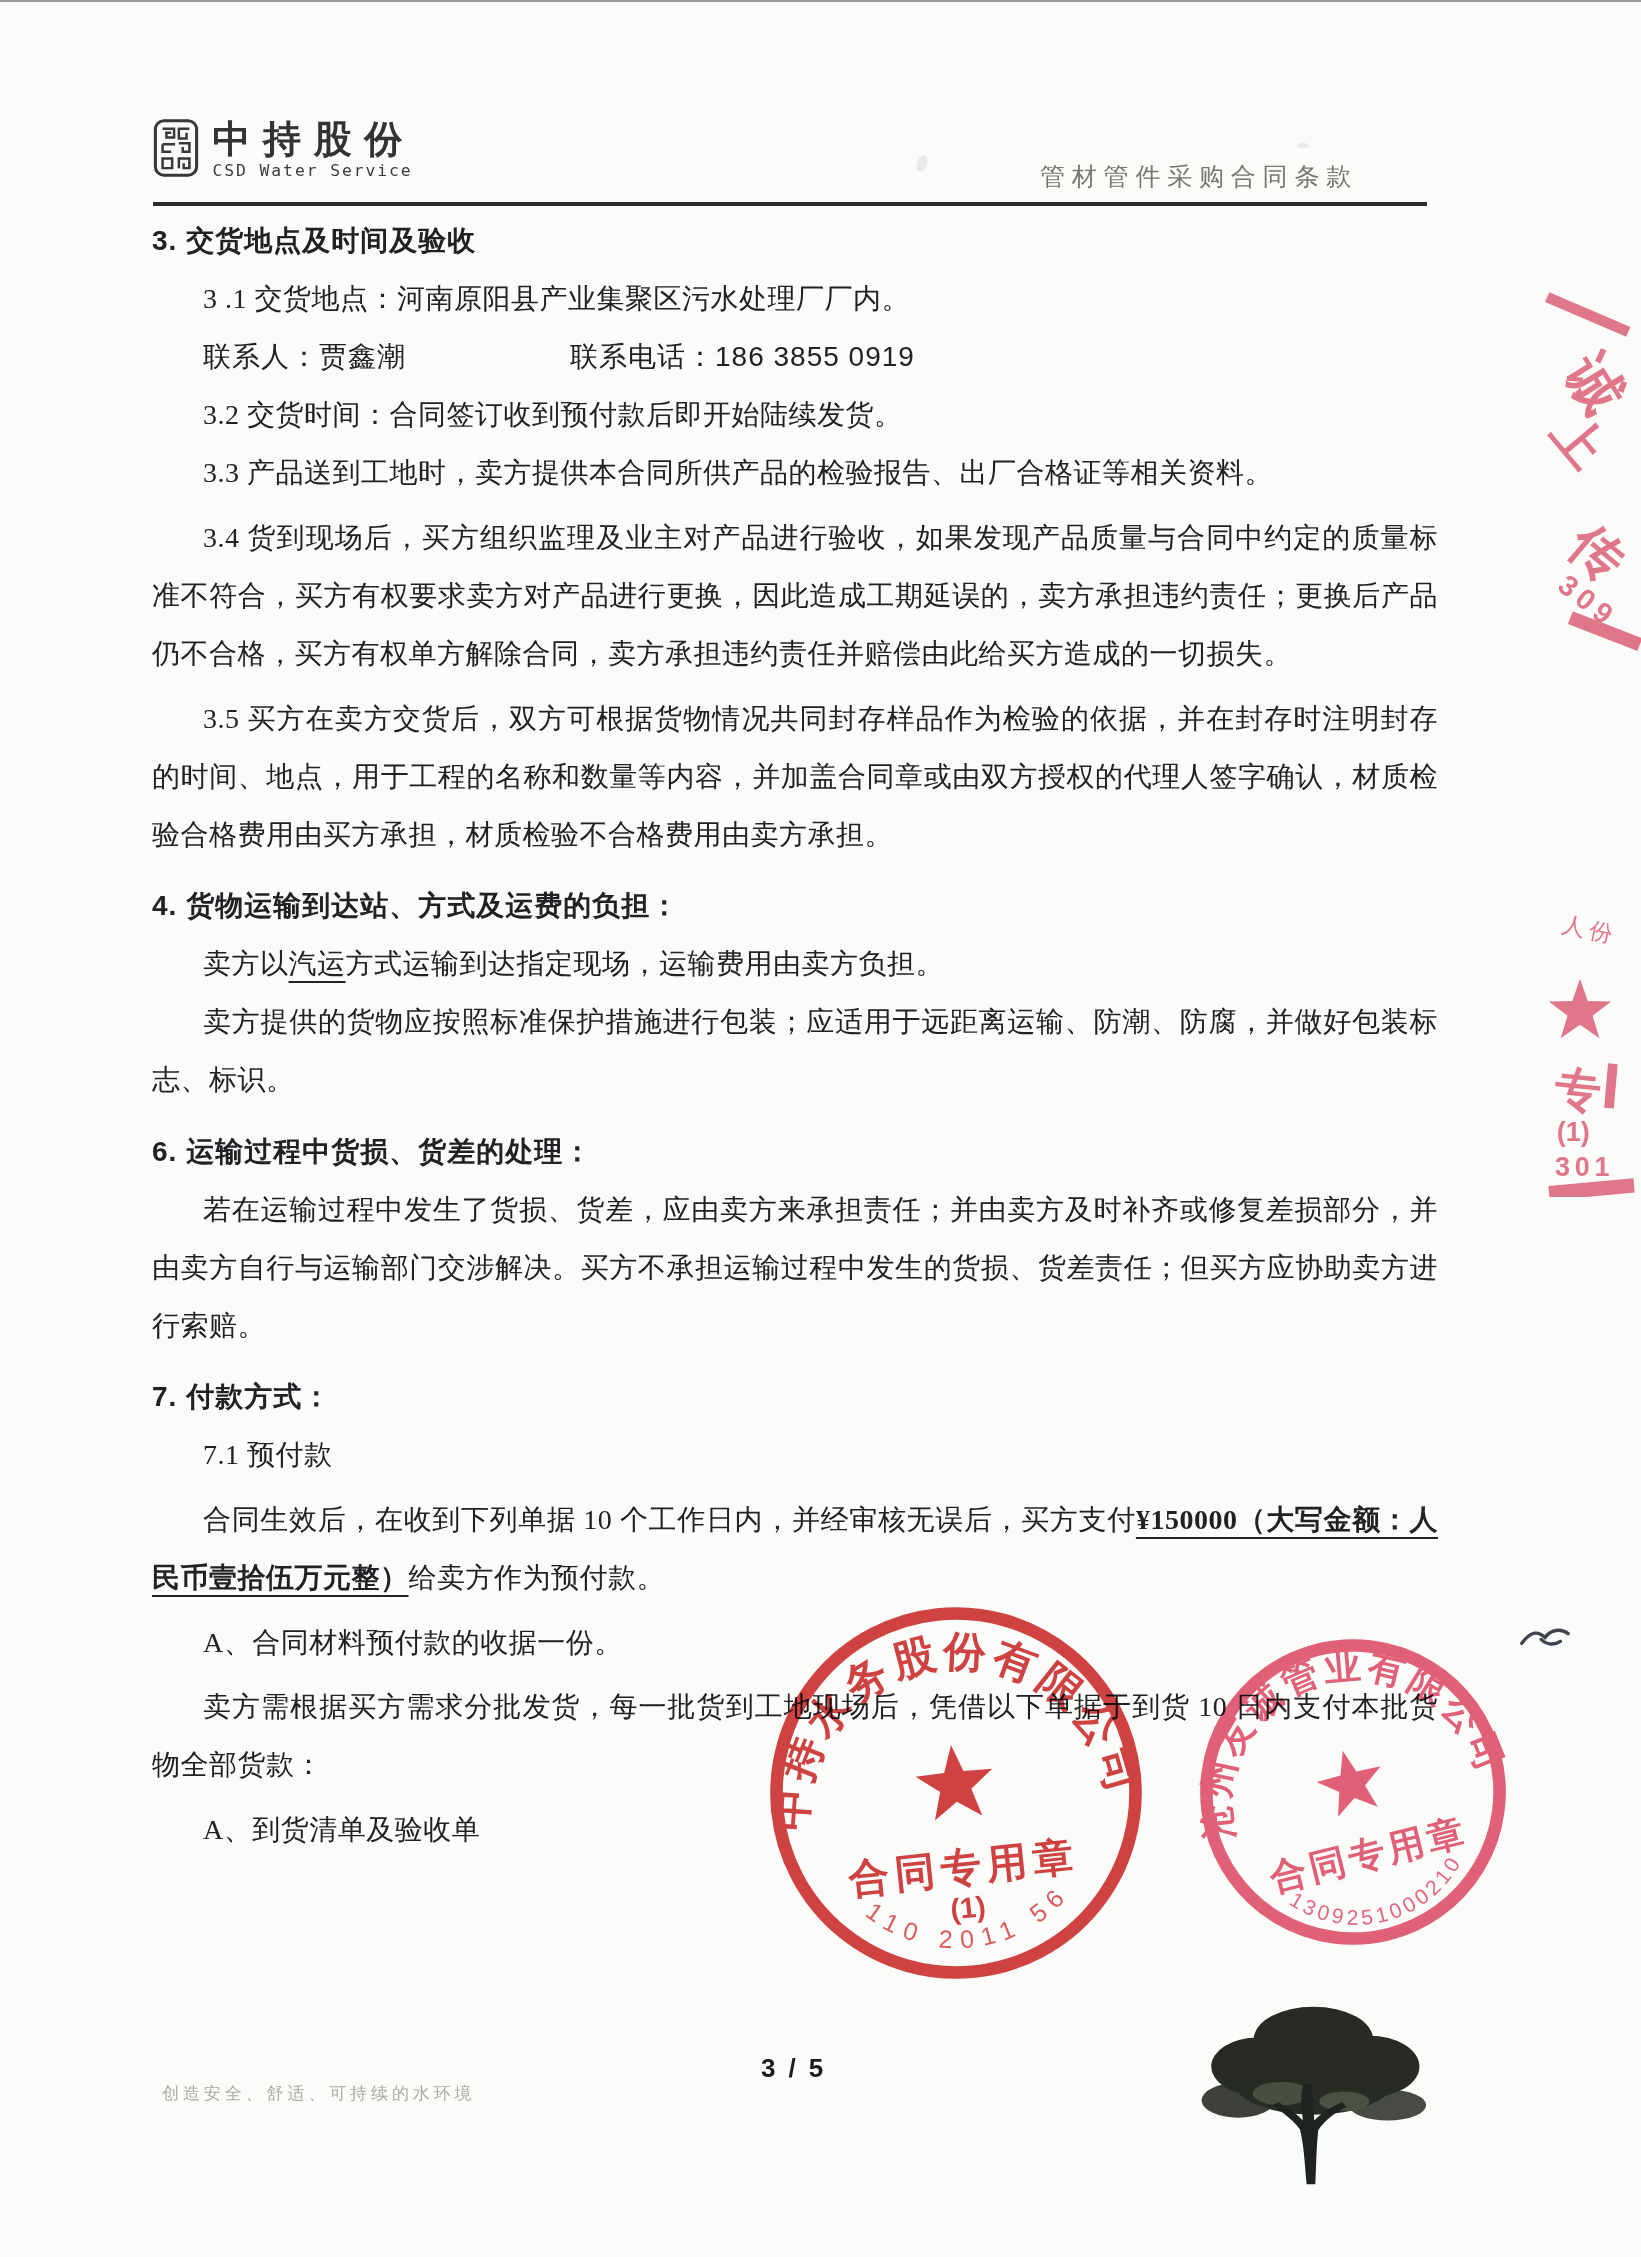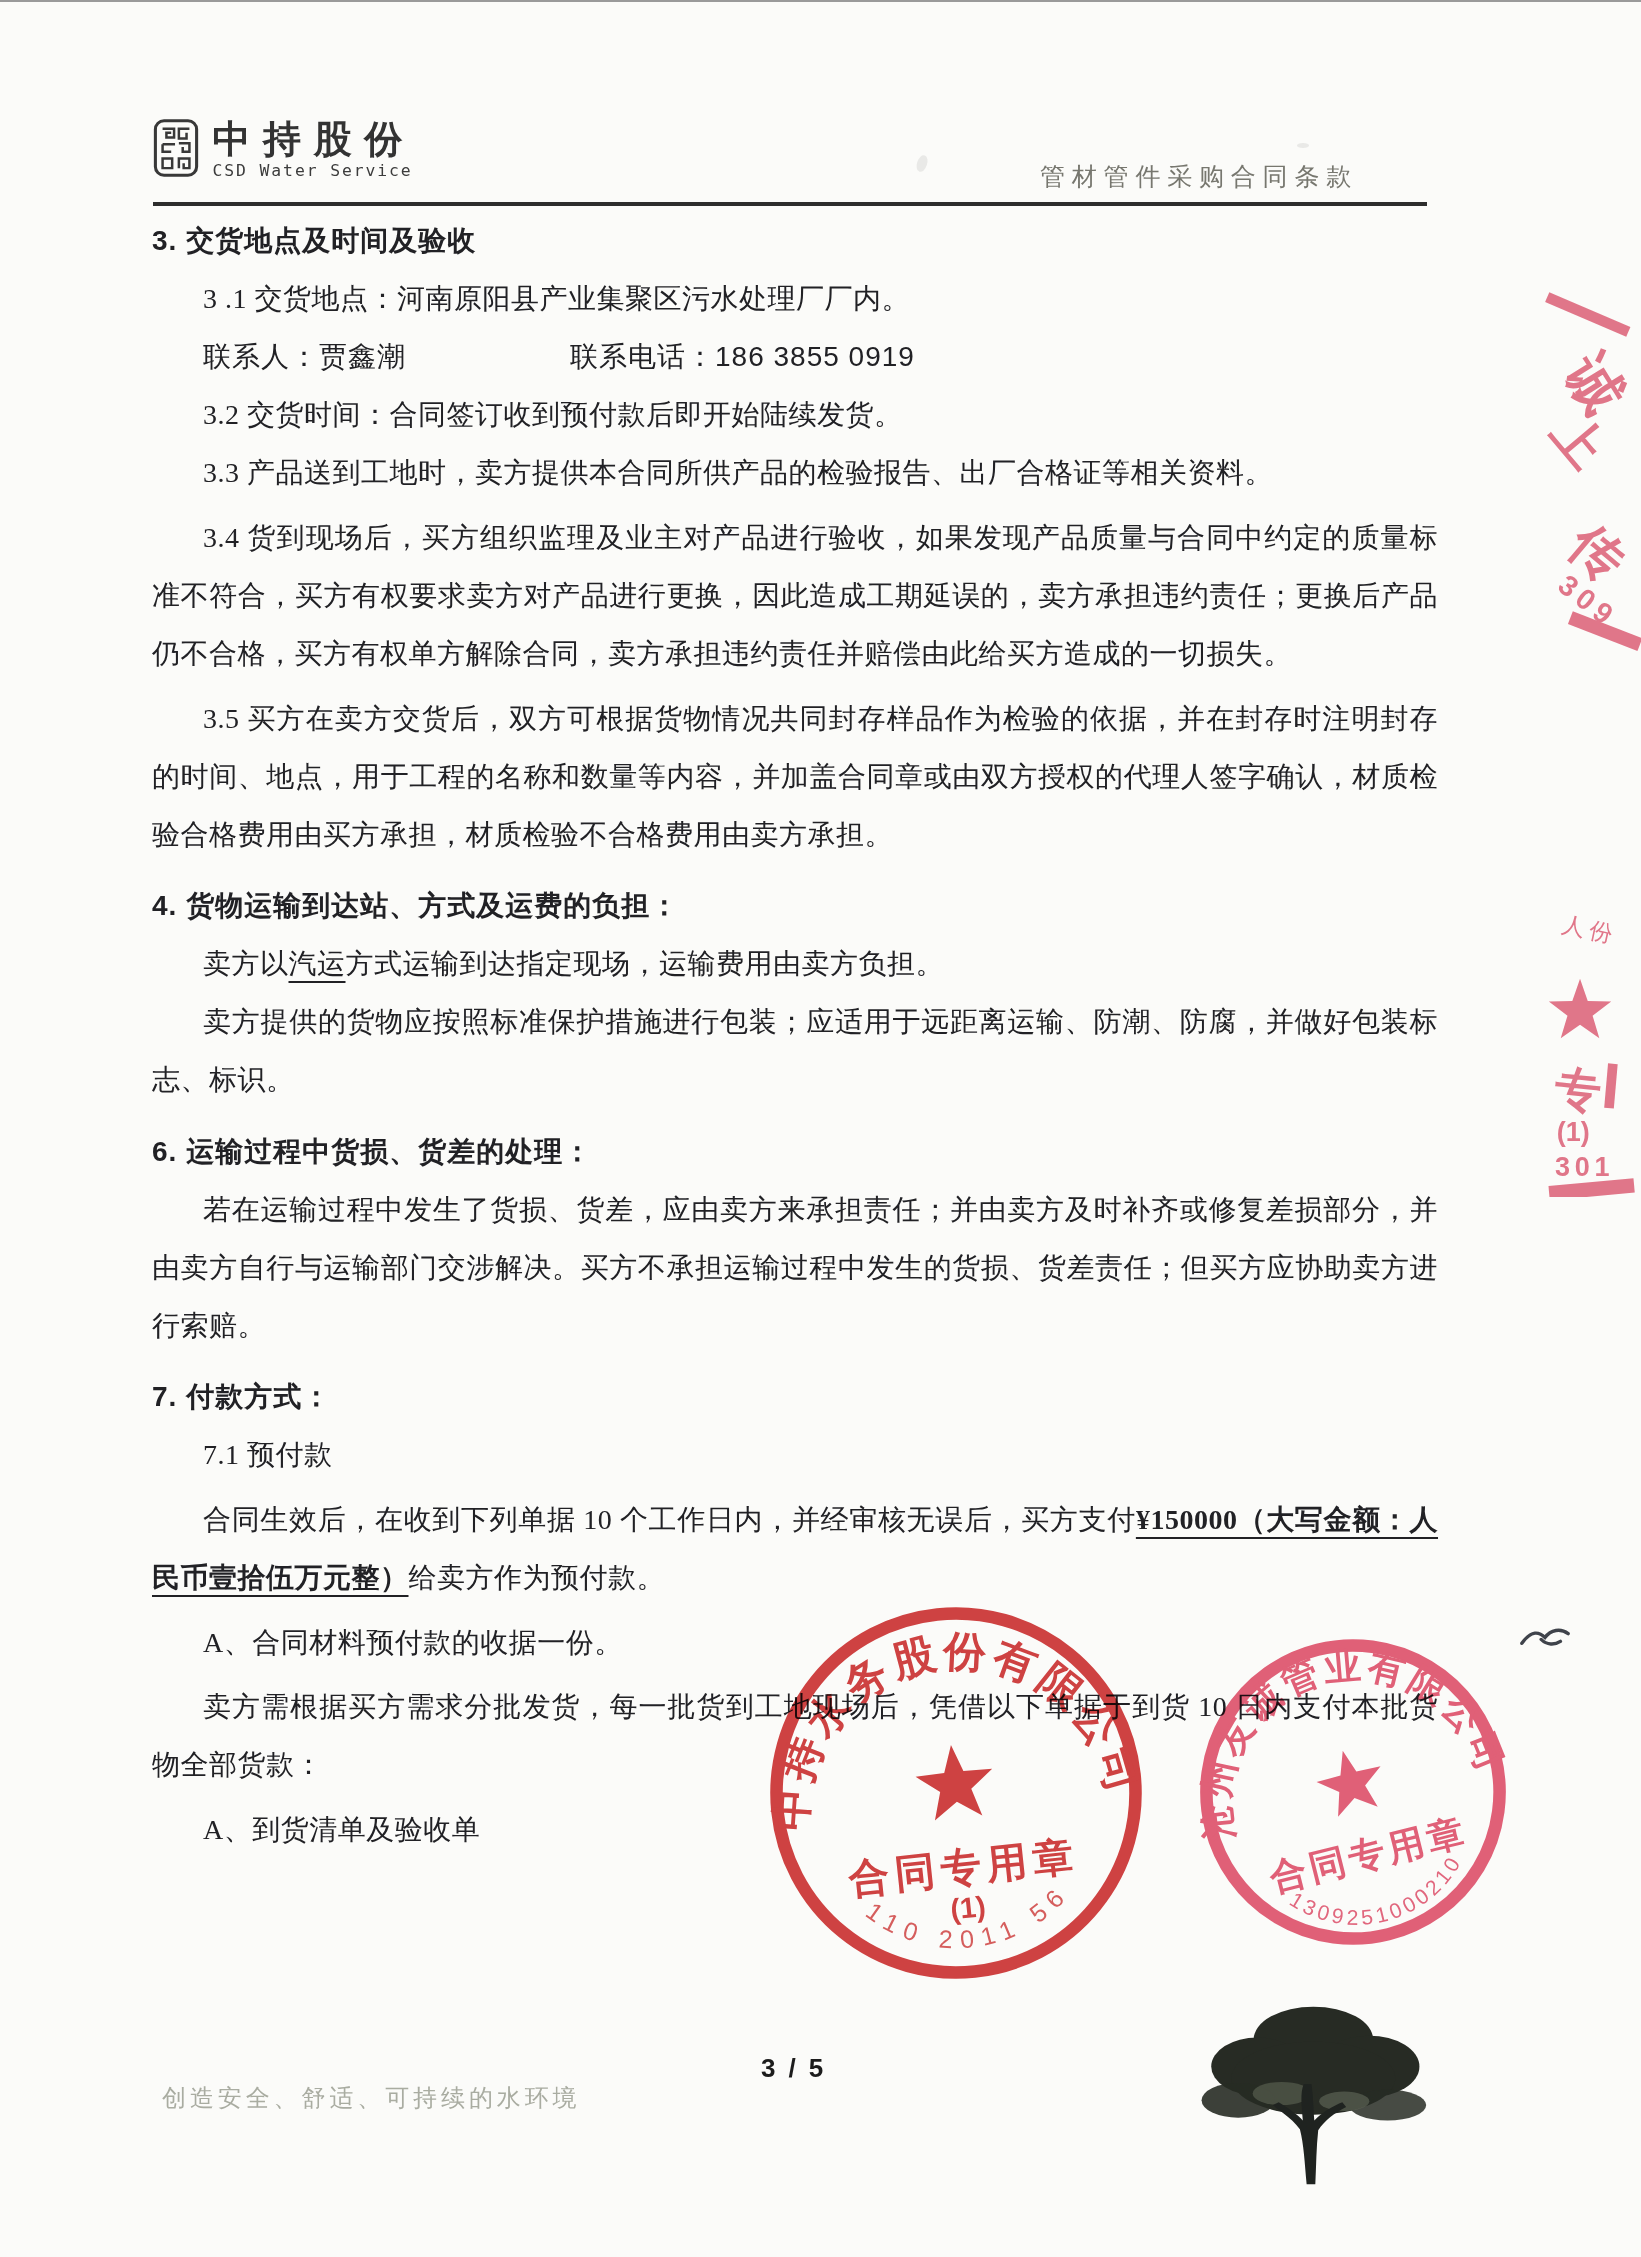--- a/index.html
+++ b/index.html
@@ -62,21 +62,21 @@
   .stamp-right{left:1191px;top:1628px;}
   .edge-frags{position:absolute;left:1520px;top:268px;mix-blend-mode:multiply;opacity:.85;}
   
   .page-number{
     position:absolute;left:761px;top:2051px;
     font-family:"Liberation Sans","DejaVu Sans",sans-serif;
     font-weight:700;font-size:26px;letter-spacing:2.9px;color:#1c1c1c;
   }
   .slogan{
     position:absolute;left:162px;top:2080px;
-    font-size:24px;letter-spacing:3.9px;color:var(--slogan);
+    font-size:17px;letter-spacing:3.9px;color:var(--slogan);
   }
   .tree{position:absolute;left:1190px;top:1968px;}
   .bird-mark{position:absolute;left:1518px;top:1618px;}
   .speck{position:absolute;background:#c9c9c6;opacity:.35;border-radius:50%;}
   .speck1{left:917px;top:153px;width:9.7px;height:17.4px;transform:rotate(18deg);}
   .speck2{left:1297px;top:141px;width:11.6px;height:4.8px;}
 </style>
 </head>
 <body>
 

